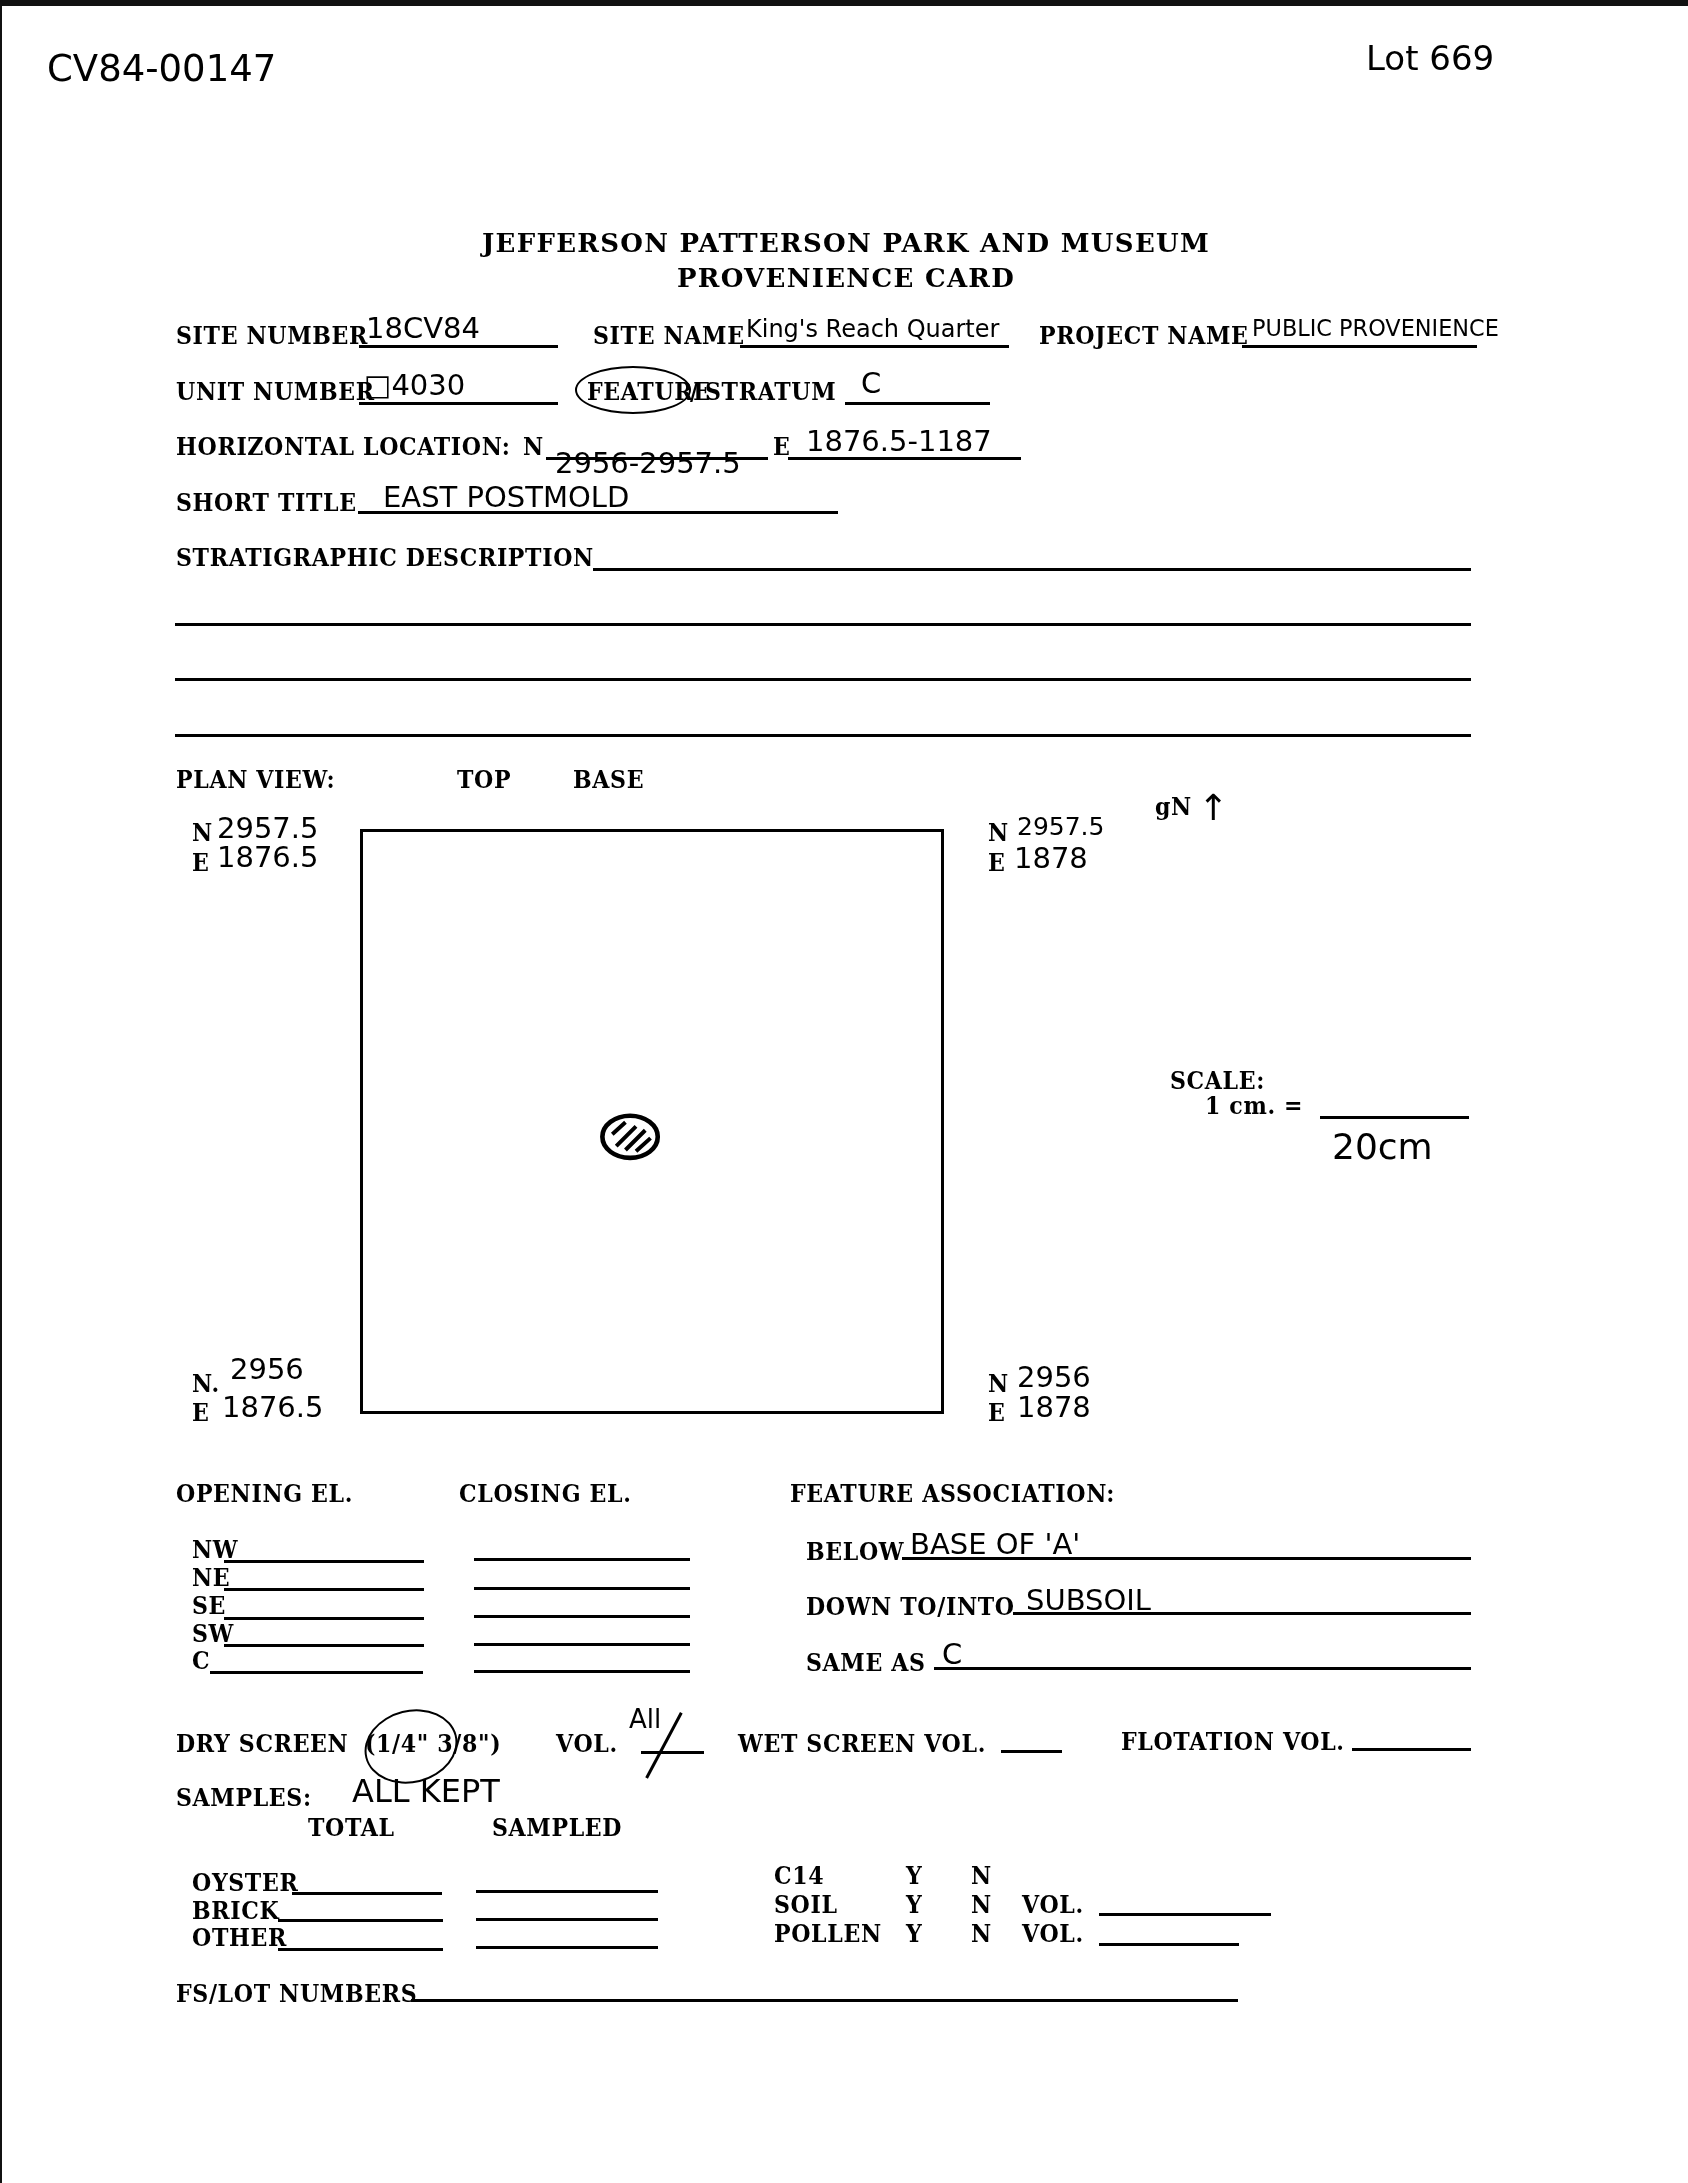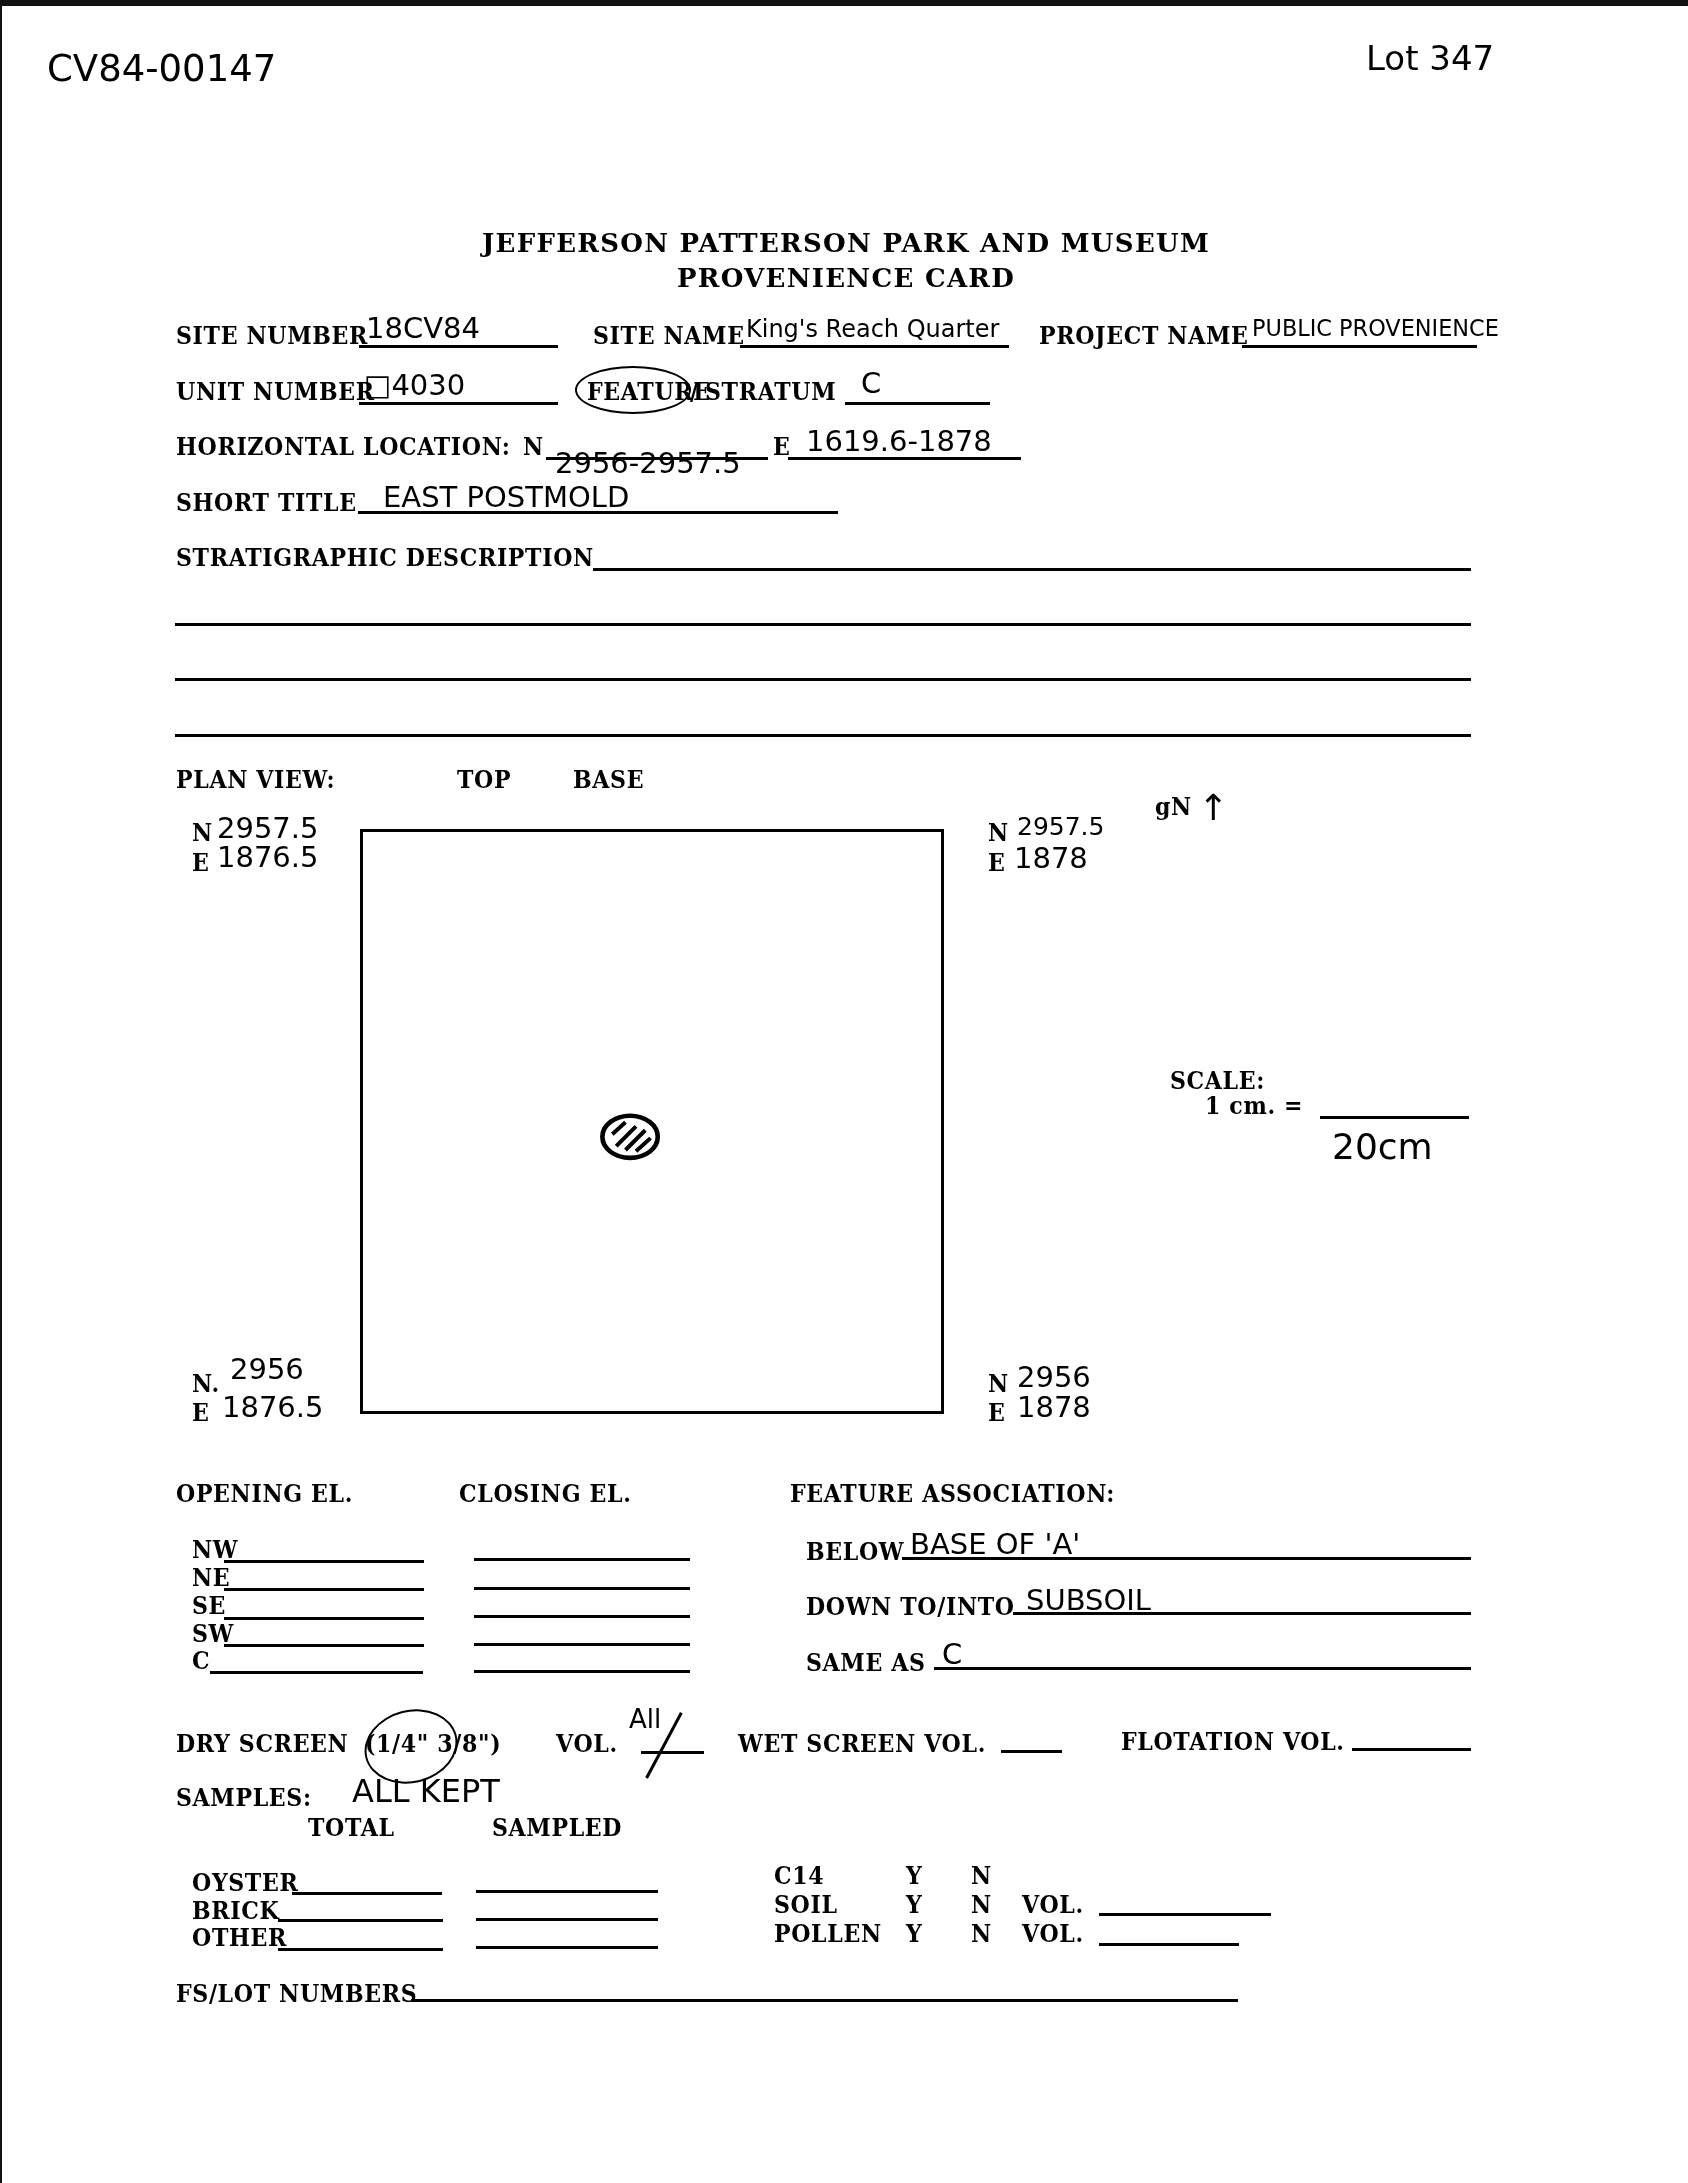--- a/index.html
+++ b/index.html
@@ -15,21 +15,21 @@
   .feature-circle { position:absolute; border:2.6px solid #000; border-radius:50%; }
   .slash { position:absolute; width:2.6px; background:#000; transform-origin:top left; }
 </style>
 </head>
 <body>
 
 <div class="page">
   <div class="rightedge"></div>
 
   <div class="hw" style="left:45px;top:41px;font-size:37px;">CV84-00147</div>
-  <div class="hw" style="left:1364px;top:32px;font-size:34px;">Lot 347</div>
+  <div class="hw" style="left:1364px;top:32px;font-size:34px;">Lot 669</div>
 
   <div class="title" style="top:222px;">JEFFERSON PATTERSON PARK AND MUSEUM</div>
   <div class="title" style="top:257px;">PROVENIENCE CARD</div>
 
   <div class="t" style="left:174px;top:315px;">SITE NUMBER</div>
   <div class="h" style="left:364px;top:305px;">18CV84</div>
   <div class="line" style="left:357px;top:339px;width:199px;"></div>
 
   <div class="t" style="left:591px;top:315px;">SITE NAME</div>
   <div class="h" style="left:744px;top:309px;font-size:24px;">King's Reach Quarter</div>
@@ -48,21 +48,21 @@
   <div class="t" style="left:688px;top:371px;">/</div>
   <div class="t" style="left:703px;top:371px;">STRATUM</div>
   <div class="h" style="left:859px;top:360px;">C</div>
   <div class="line" style="left:843px;top:396px;width:145px;"></div>
 
   <div class="t" style="left:174px;top:426px;">HORIZONTAL LOCATION:</div>
   <div class="t" style="left:521px;top:426px;">N</div>
   <div class="h" style="left:553px;top:440px;">2956-2957.5</div>
   <div class="line" style="left:544px;top:451px;width:222px;"></div>
   <div class="t" style="left:771px;top:426px;">E</div>
-  <div class="h" style="left:804px;top:418px;">1619.6-1878</div>
+  <div class="h" style="left:804px;top:418px;">1876.5-1187</div>
   <div class="line" style="left:786px;top:451px;width:233px;"></div>
 
   <div class="t" style="left:174px;top:482px;">SHORT TITLE</div>
   <div class="h" style="left:381px;top:474px;">EAST POSTMOLD</div>
   <div class="line" style="left:356px;top:505px;width:480px;"></div>
 
   <div class="t" style="left:174px;top:537px;">STRATIGRAPHIC DESCRIPTION</div>
   <div class="line" style="left:591px;top:562px;width:878px;"></div>
   <div class="line" style="left:173px;top:617px;width:1296px;"></div>
   <div class="line" style="left:173px;top:672px;width:1296px;"></div>

